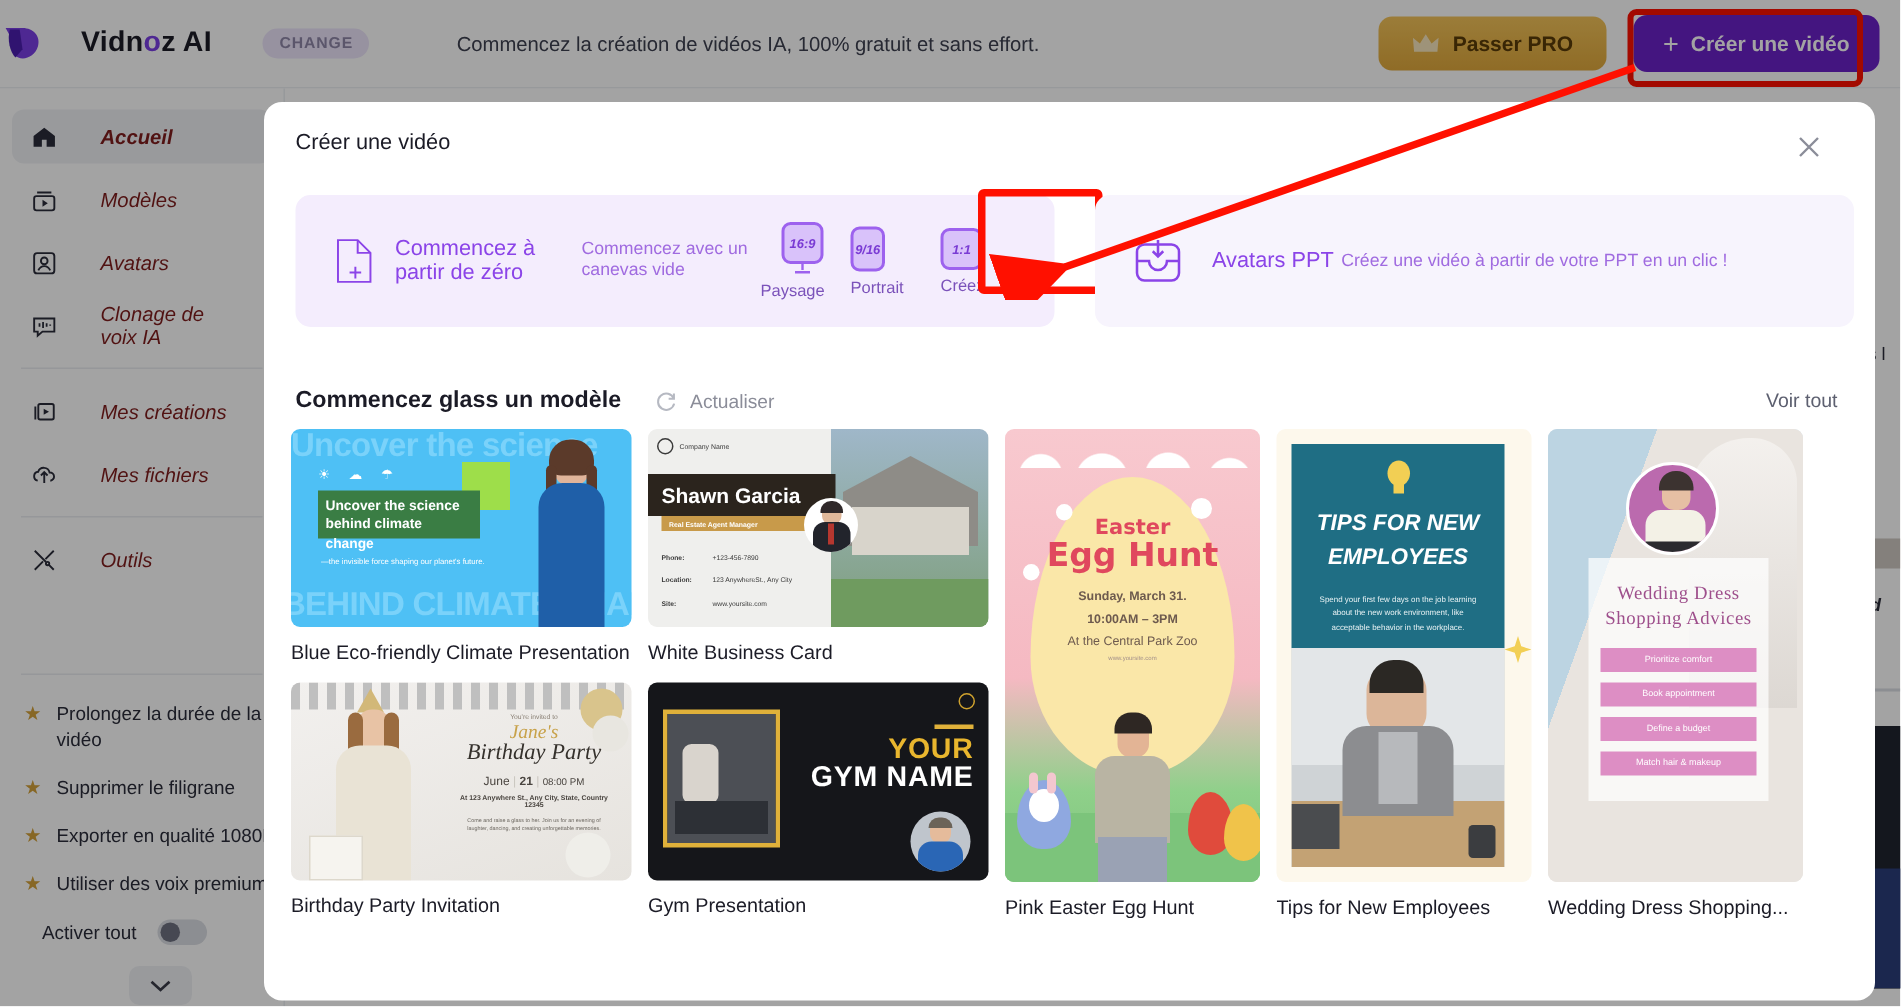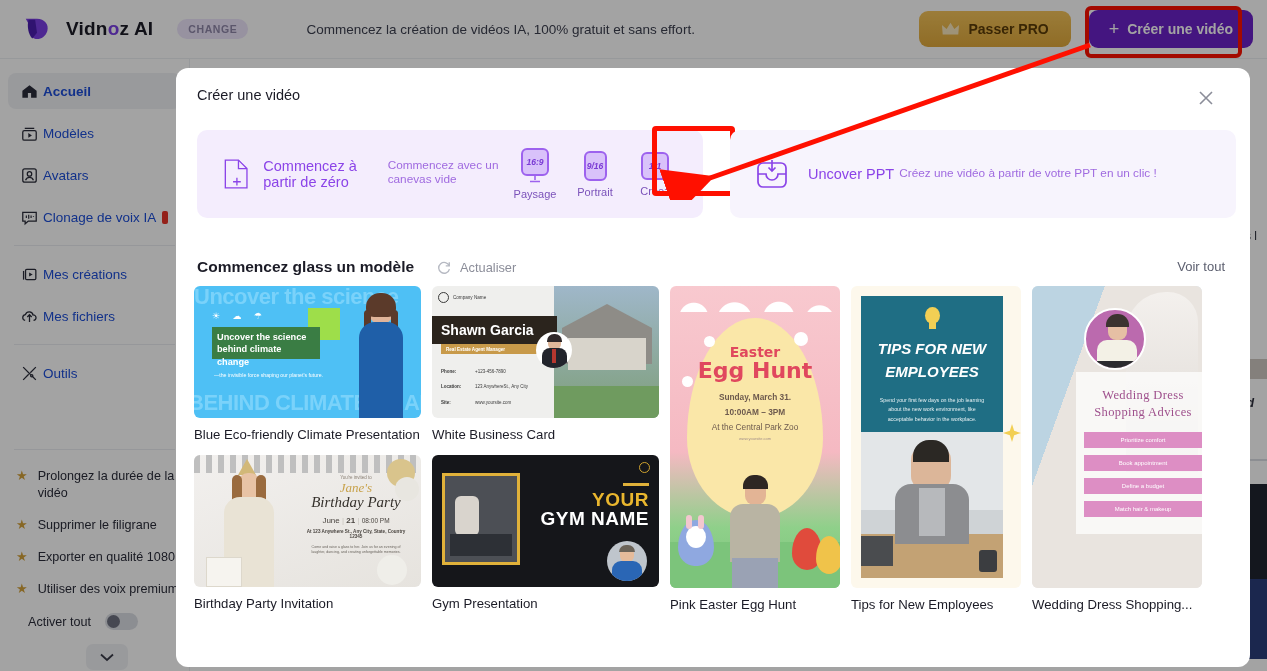--- a/index.html
+++ b/index.html
@@ -12,21 +12,21 @@
   #app { position: relative; width: 1267px; height: 671px; overflow: hidden; background:#fff; }
 
   
   .bg-layer { position:absolute; inset:0; background:#ffffff; }
 
   .topbar {
     position:absolute; left:0; top:0; width:1267px; height:59px;
     background:#ffffff; border-bottom:1px solid #eceff3;
     display:flex; align-items:center;
   }
-  .brand { display:flex; align-items:center; gap:14px; padding-left:22px; }
+  .brand { display:flex; align-items:center; gap:24px; }
   .brand-logo { width:30px; height:30px; }
   .brand-name { font-size:19px; font-weight:bold; color:#1b1b26; letter-spacing:.2px; }
   .brand-name .accent { color:#7b3fe4; }
   .badge-free {
     margin-left:10px; background:#ece4fb; color:#8f87a8; font-size:10.5px;
     font-weight:bold; letter-spacing:.6px; padding:4px 11px; border-radius:10px;
   }
   .tagline { margin-left:58px; font-size:13.5px; color:#3d4050; }
   .topbar-right { margin-left:auto; display:flex; align-items:center; gap:14px; padding-right:10px; }
   .btn-pro {
@@ -47,23 +47,23 @@
     position:absolute; left:0px; top:0px; width:157px; height:52px;
     border:4px solid #ff1000; border-radius:6px; pointer-events:none;
   }
 
   
   .sidebar {
     position:absolute; left:0; top:59px; width:190px; height:612px;
     background:#ffffff; border-right:1px solid #eceff3;
   }
   .nav-item {
-    display:flex; align-items:center; gap:4px; height:36px;
+    display:flex; align-items:center; gap:28px; height:36px;
     margin:0 8px 6px 8px; padding-left:12px; border-radius:8px;
-    font-size:13.5px; color:#1d4ed8; cursor:pointer;
+    font-size:13.5px; color:#7f1d1d; cursor:pointer;font-style:italic;
   }
   .nav-item.active { background:#f0f1f5; font-weight:bold; }
   .nav-ico { width:19px; height:19px; flex:0 0 19px; color:#2b2d3a; }
   .nav-sep { height:1px; background:#ebedf1; margin:10px 14px; }
   .nav-badge { width:6px; height:13px; background:#e8342a; border-radius:2px; margin-left:2px; }
   .perk {
     display:flex; align-items:flex-start; gap:10px;
     padding:0 14px 0 16px; margin-bottom:15px;
     font-size:12.6px; color:#2b2d3a; line-height:1.35; white-space:nowrap;
   }
@@ -109,21 +109,21 @@
     flex: 0 0 506px; background:#f7f4fd; border-radius:10px;
     display:flex; align-items:center; padding:0 24px; gap:18px; position:relative;
   }
   .scratch-ico { width:40px; height:44px; color:#8b44e8; margin:0 14px 0 12px; }
   .ppt-ico { width:36px; height:36px; color:#8b44e8; }
   .card-texts { display:flex; gap:5px; }
   .card-title { font-size:14.5px; color:#8b44e8; }
   .card-sub { font-size:11.8px; color:#a06be0; }
   .ratio-group { margin-left:auto; display:flex; align-items:center; gap:4px; padding-right:6px; }
   .ratio {
-    width:56px; display:flex; flex-direction:column; align-items:center; gap:5px; cursor:pointer;
+    width:56px; display:flex; flex-direction:column; gap:5px; cursor:pointer;
   }
   .ratio-box {
     width:28px; height:28px; border:2px solid #9d62ee; border-radius:6px;
     background:#d9c2fa; display:flex; align-items:center; justify-content:center;
     font-size:8.6px; font-style:italic; font-weight:bold; color:#7a3bd4;
   }
   .ratio-box.portrait { width:23px; height:30px; }
   .ratio-label { font-size:11px; color:#7b52ba; }
   .hl-carre {
     position:absolute; left:455px; top:-4px; width:83px; height:70px;
@@ -361,21 +361,21 @@
         <div class="hl-carre"></div>
       </div>
 
       <div class="ppt-card">
         <svg class="ppt-ico" viewBox="0 0 36 36" fill="none" stroke="#8b44e8" stroke-width="1.7">
           <path d="M4 12 v14 a5 5 0 0 0 5 5 h18 a5 5 0 0 0 5 -5 v-14 a5 5 0 0 0 -5 -5 h-18 a5 5 0 0 0 -5 5 z"></path>
           <path d="M4 18 h8 a6 6 0 0 0 12 0 h8"></path>
           <path d="M18 4 v11 M14.5 11.5 L18 15 l3.5 -3.5"></path>
         </svg>
         <div class="card-texts">
-          <div class="card-title">Uncover PPT</div>
+          <div class="card-title">Avatars PPT</div>
           <div class="card-sub">Créez une vidéo à partir de votre PPT en un clic !</div>
         </div>
       </div>
     </div>
 
     <div class="sec-head">
       <span class="sec-title">Commencez glass un modèle</span>
       <span class="refresh">
         <svg class="refresh-ico" viewBox="0 0 20 20" fill="none" stroke="#b6b9c2" stroke-width="1.7">
           <path d="M16.5 8.5 A6.8 6.8 0 1 0 16.8 12.6"></path>
@@ -562,21 +562,21 @@
         <div class="tcard">
           <div class="thumb tall t-wed">
             <div style="position:absolute;left:0;top:0;width:100%;height:100%;background:linear-gradient(110deg,#bcd4e2 0 26%,#e9e4df 26% 100%)"></div>
             <div style="position:absolute;right:4px;top:6px;width:72px;height:180px;background:linear-gradient(180deg,#f4f1ee,#dcd7d2);border-radius:40px 30px 0 0;opacity:.95"></div>
             <div style="position:absolute;left:52px;top:22px;width:62px;height:62px;border-radius:50%;background:#bb6aae;overflow:hidden;border:2px solid #fff">
               <div style="position:absolute;left:22px;top:8px;width:19px;height:22px;background:#e6bfa4;border-radius:8px"></div>
               <div style="position:absolute;left:20px;top:4px;width:23px;height:13px;background:#3c3330;border-radius:11px 11px 0 0"></div>
               <div style="position:absolute;left:11px;top:30px;width:40px;height:34px;background:#f3f1e6;border-radius:10px 10px 0 0"></div>
               <div style="position:absolute;left:11px;bottom:0;width:40px;height:7px;background:#2b2b2f"></div>
             </div>
-            <div style="position:absolute;left:44px;top:86px;width:134px;height:162px;background:rgba(255,255,255,.72)">
+            <div style="position:absolute;left:27px;top:86px;width:120px;height:162px;background:rgba(255,255,255,.72)">
               <div style="margin-top:16px;text-align:center;font-family:'Liberation Serif',serif;color:#9e4f8c;font-size:12.5px;letter-spacing:.4px">Wedding Dress</div>
               <div style="margin-top:2px;text-align:center;font-family:'Liberation Serif',serif;color:#9e4f8c;font-size:12.5px;letter-spacing:.4px">Shopping Advices</div>
               <div style="margin:12px 8px 0 8px;height:16px;background:#dd8ec4;color:#fff;font-size:6px;display:flex;align-items:center;justify-content:center">Prioritize comfort</div>
               <div style="margin:7px 8px 0 8px;height:16px;background:#dd8ec4;color:#fff;font-size:6px;display:flex;align-items:center;justify-content:center">Book appointment</div>
               <div style="margin:7px 8px 0 8px;height:16px;background:#dd8ec4;color:#fff;font-size:6px;display:flex;align-items:center;justify-content:center">Define a budget</div>
               <div style="margin:7px 8px 0 8px;height:16px;background:#dd8ec4;color:#fff;font-size:6px;display:flex;align-items:center;justify-content:center">Match hair &amp; makeup</div>
             </div>
           </div>
           <div class="tname tall-n">Wedding Dress Shopping...</div>
         </div>

